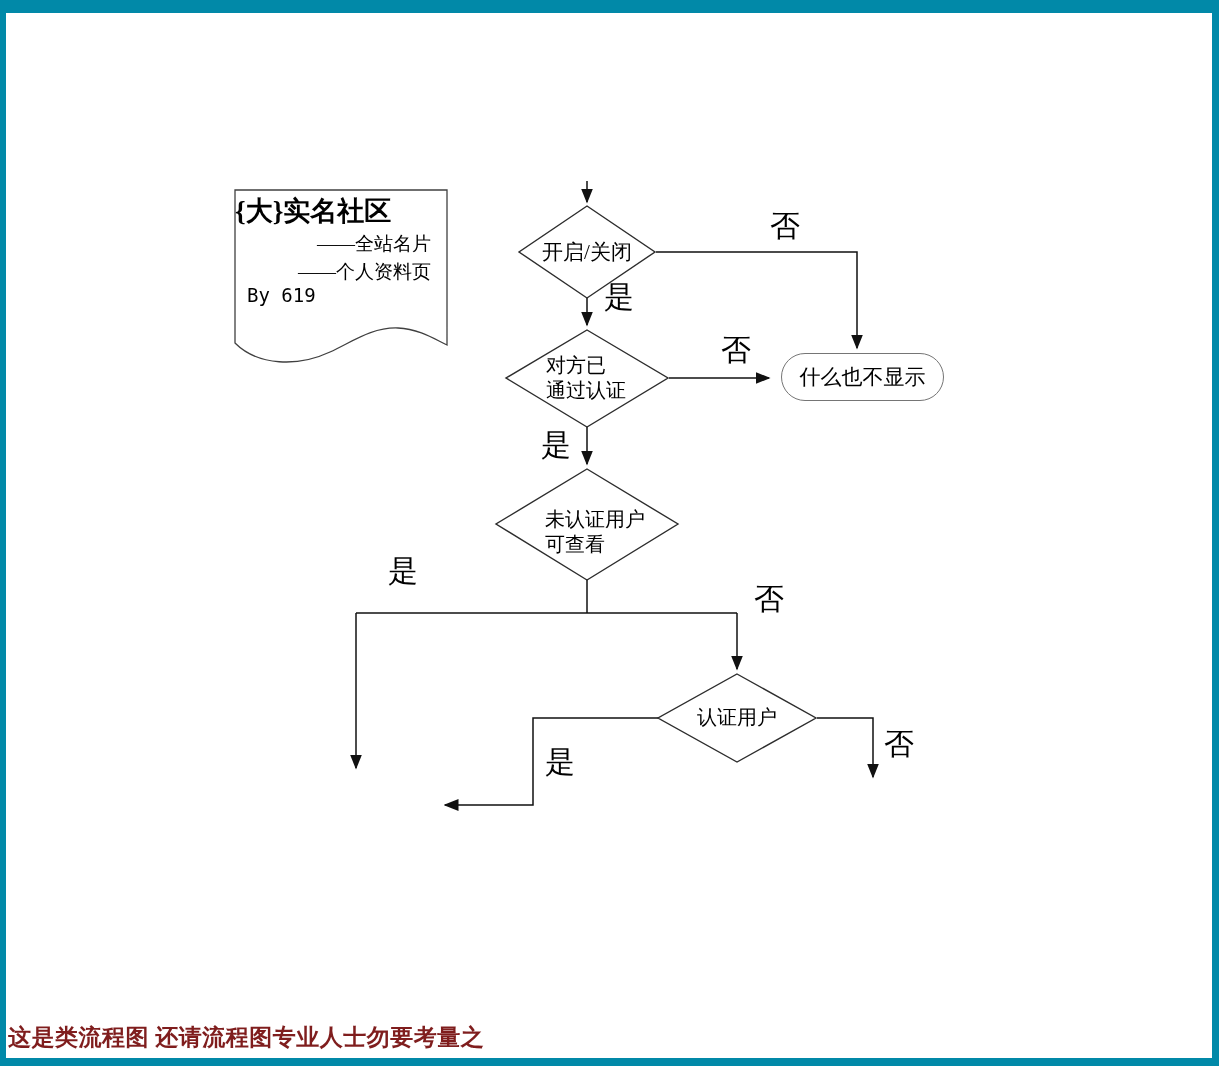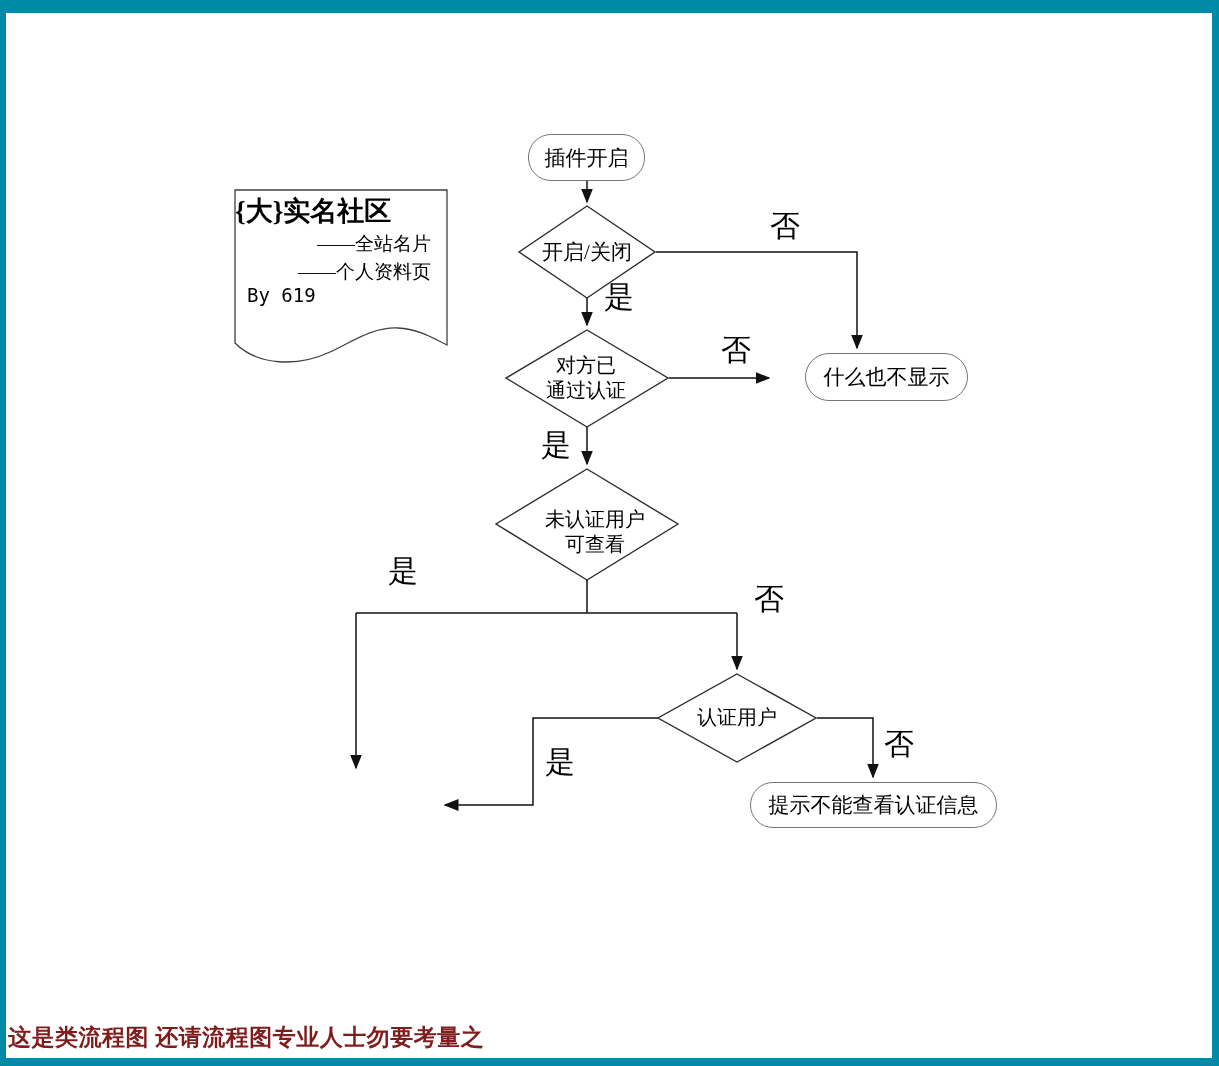--- a/index.html
+++ b/index.html
@@ -10,21 +10,21 @@
          pointer-events:none;z-index:50;}
   .canvas{position:absolute;inset:0;}
   svg.wires{position:absolute;left:0;top:0;}
 
   .stadium{position:absolute;box-sizing:border-box;background:#fff;
            display:flex;align-items:center;justify-content:center;
            font-size:21px;white-space:nowrap;z-index:10;}
   .s-light{border:1.6px solid #757575;}
   .s-dark{border:1.4px solid #3c3c3c;}
 
-  .dtext{position:absolute;transform:translate(-50%,-50%);text-align:center;
+  .dtext{position:absolute;transform:translate(-50%,-50%);text-align:left;
          white-space:nowrap;z-index:11;font-size:20px;line-height:25px;}
   .lbl{position:absolute;transform:translate(-50%,-50%);font-size:30px;
        font-weight:400;z-index:11;white-space:nowrap;}
 
   .note-text{position:absolute;left:235px;top:196px;width:212px;z-index:11;}
   .note-title{font-size:27px;font-weight:bold;text-align:left;line-height:30px;}
   .note-sub{font-size:19px;text-align:right;padding-right:16px;margin-top:7px;line-height:21px;}
   .note-by{font-family:"DejaVu Sans Mono", monospace;font-size:19px;
            padding-left:12px;margin-top:3px;line-height:21px;}
 
@@ -57,32 +57,26 @@
     <path d="M658,718 L533,718 L533,805 L445,805" fill="none" stroke="#111" stroke-width="1.5" marker-end="url(#arr)"></path>
 
     <polygon points="587,206 655,252 587,298 519,252" fill="#fff" stroke="#2d2d2d" stroke-width="1.4"></polygon>
     <polygon points="587,330 668,378 587,427 506,378" fill="#fff" stroke="#2d2d2d" stroke-width="1.4"></polygon>
     <polygon points="587,469 678,524 587,580 496,524" fill="#fff" stroke="#2d2d2d" stroke-width="1.4"></polygon>
     <polygon points="737,674 816,718 737,762 658,718" fill="#fff" stroke="#2d2d2d" stroke-width="1.4"></polygon>
 
     <path d="M235,190 L447,190 L447,345 C436,340 420,329 398,328 C372,327 352,342 330,352 C298,367 258,366 235,343 Z" fill="#fff" stroke="#404040" stroke-width="1.3"></path>
   </svg>
 
-  <div class="stadium s-light" style="left:528px;top:134px;width:117px;height:47px;border-radius:23px;">
-    <span>插件开启</span>
-  </div>
 
-  <div class="stadium s-light" style="left:805px;top:353px;width:163px;height:48px;border-radius:24px;">
+  <div class="stadium s-light" style="left:781px;top:353px;width:163px;height:48px;border-radius:24px;">
     <span>什么也不显示</span>
   </div>
 
 
-  <div class="stadium s-light" style="left:750px;top:782px;width:247px;height:46px;border-radius:23px;">
-    <span>提示不能查看认证信息</span>
-  </div>
 
   <div class="dtext" style="left:587px;top:252px;font-size:21px;">开启/关闭</div>
 
   <div class="dtext" style="left:586px;top:378px;">
     <div>对方已</div>
     <div>通过认证</div>
   </div>
 
   <div class="dtext" style="left:587px;top:532px;margin-left:8px;">
     <div>未认证用户</div>

